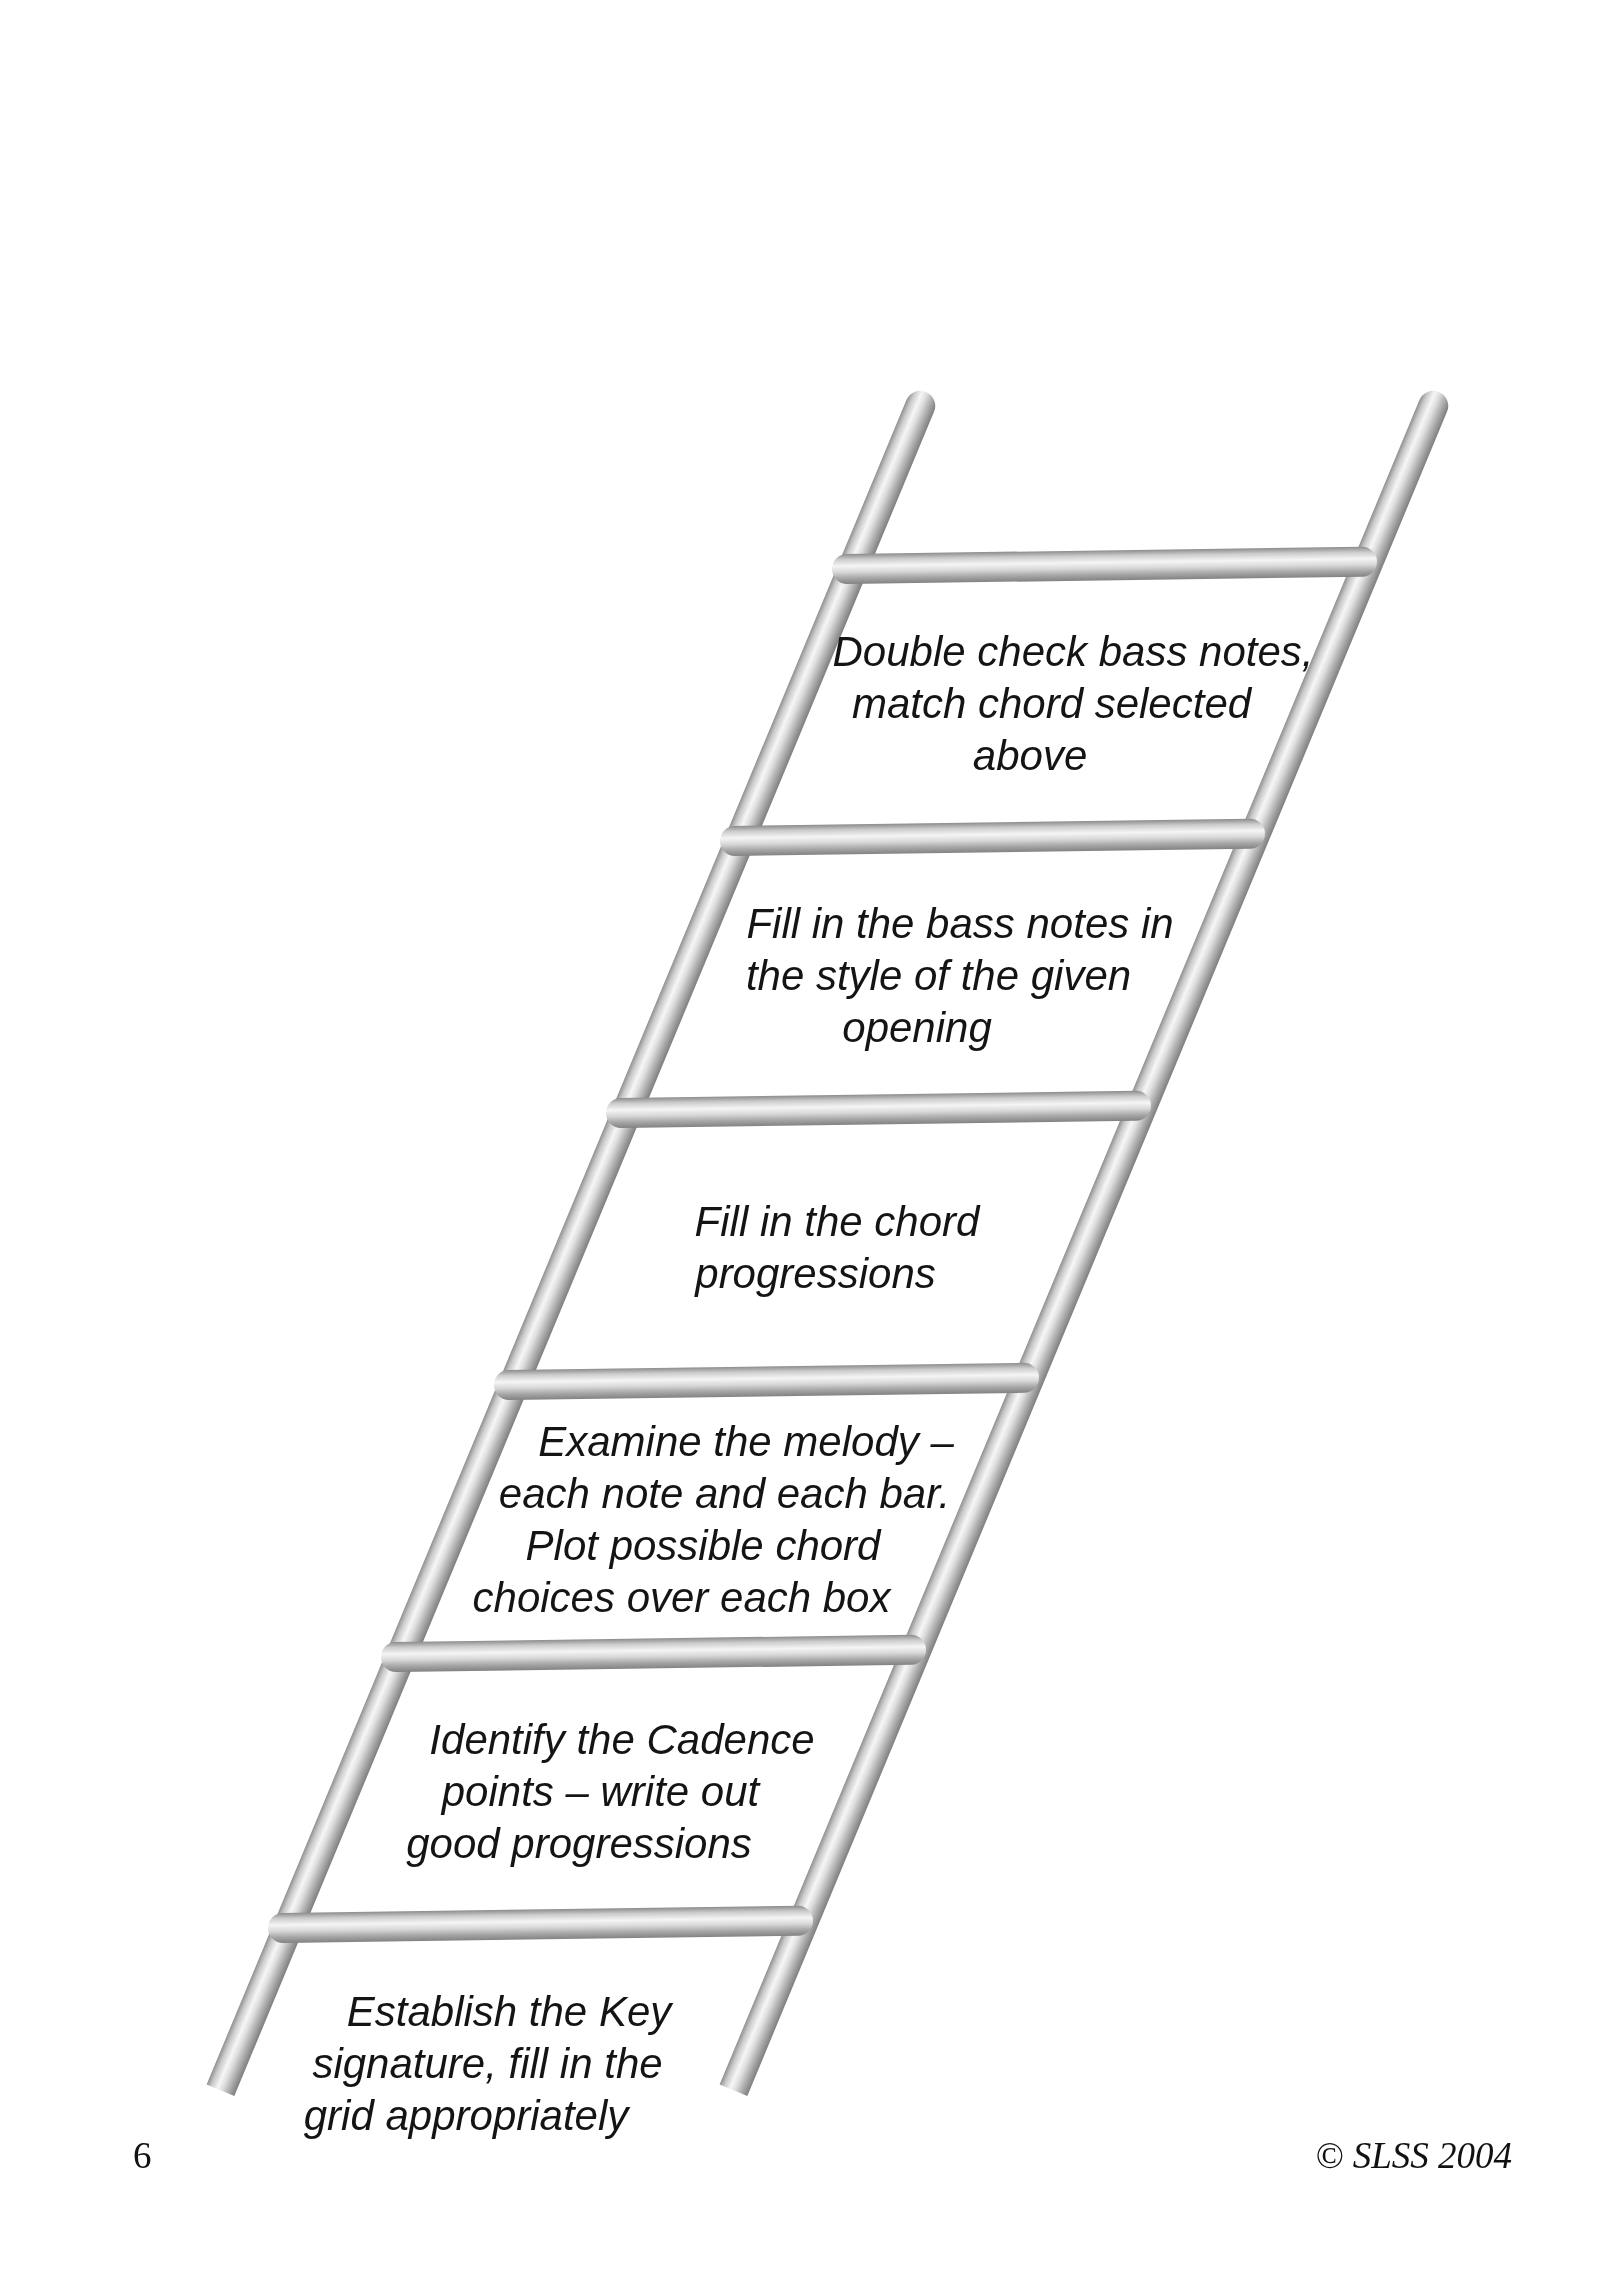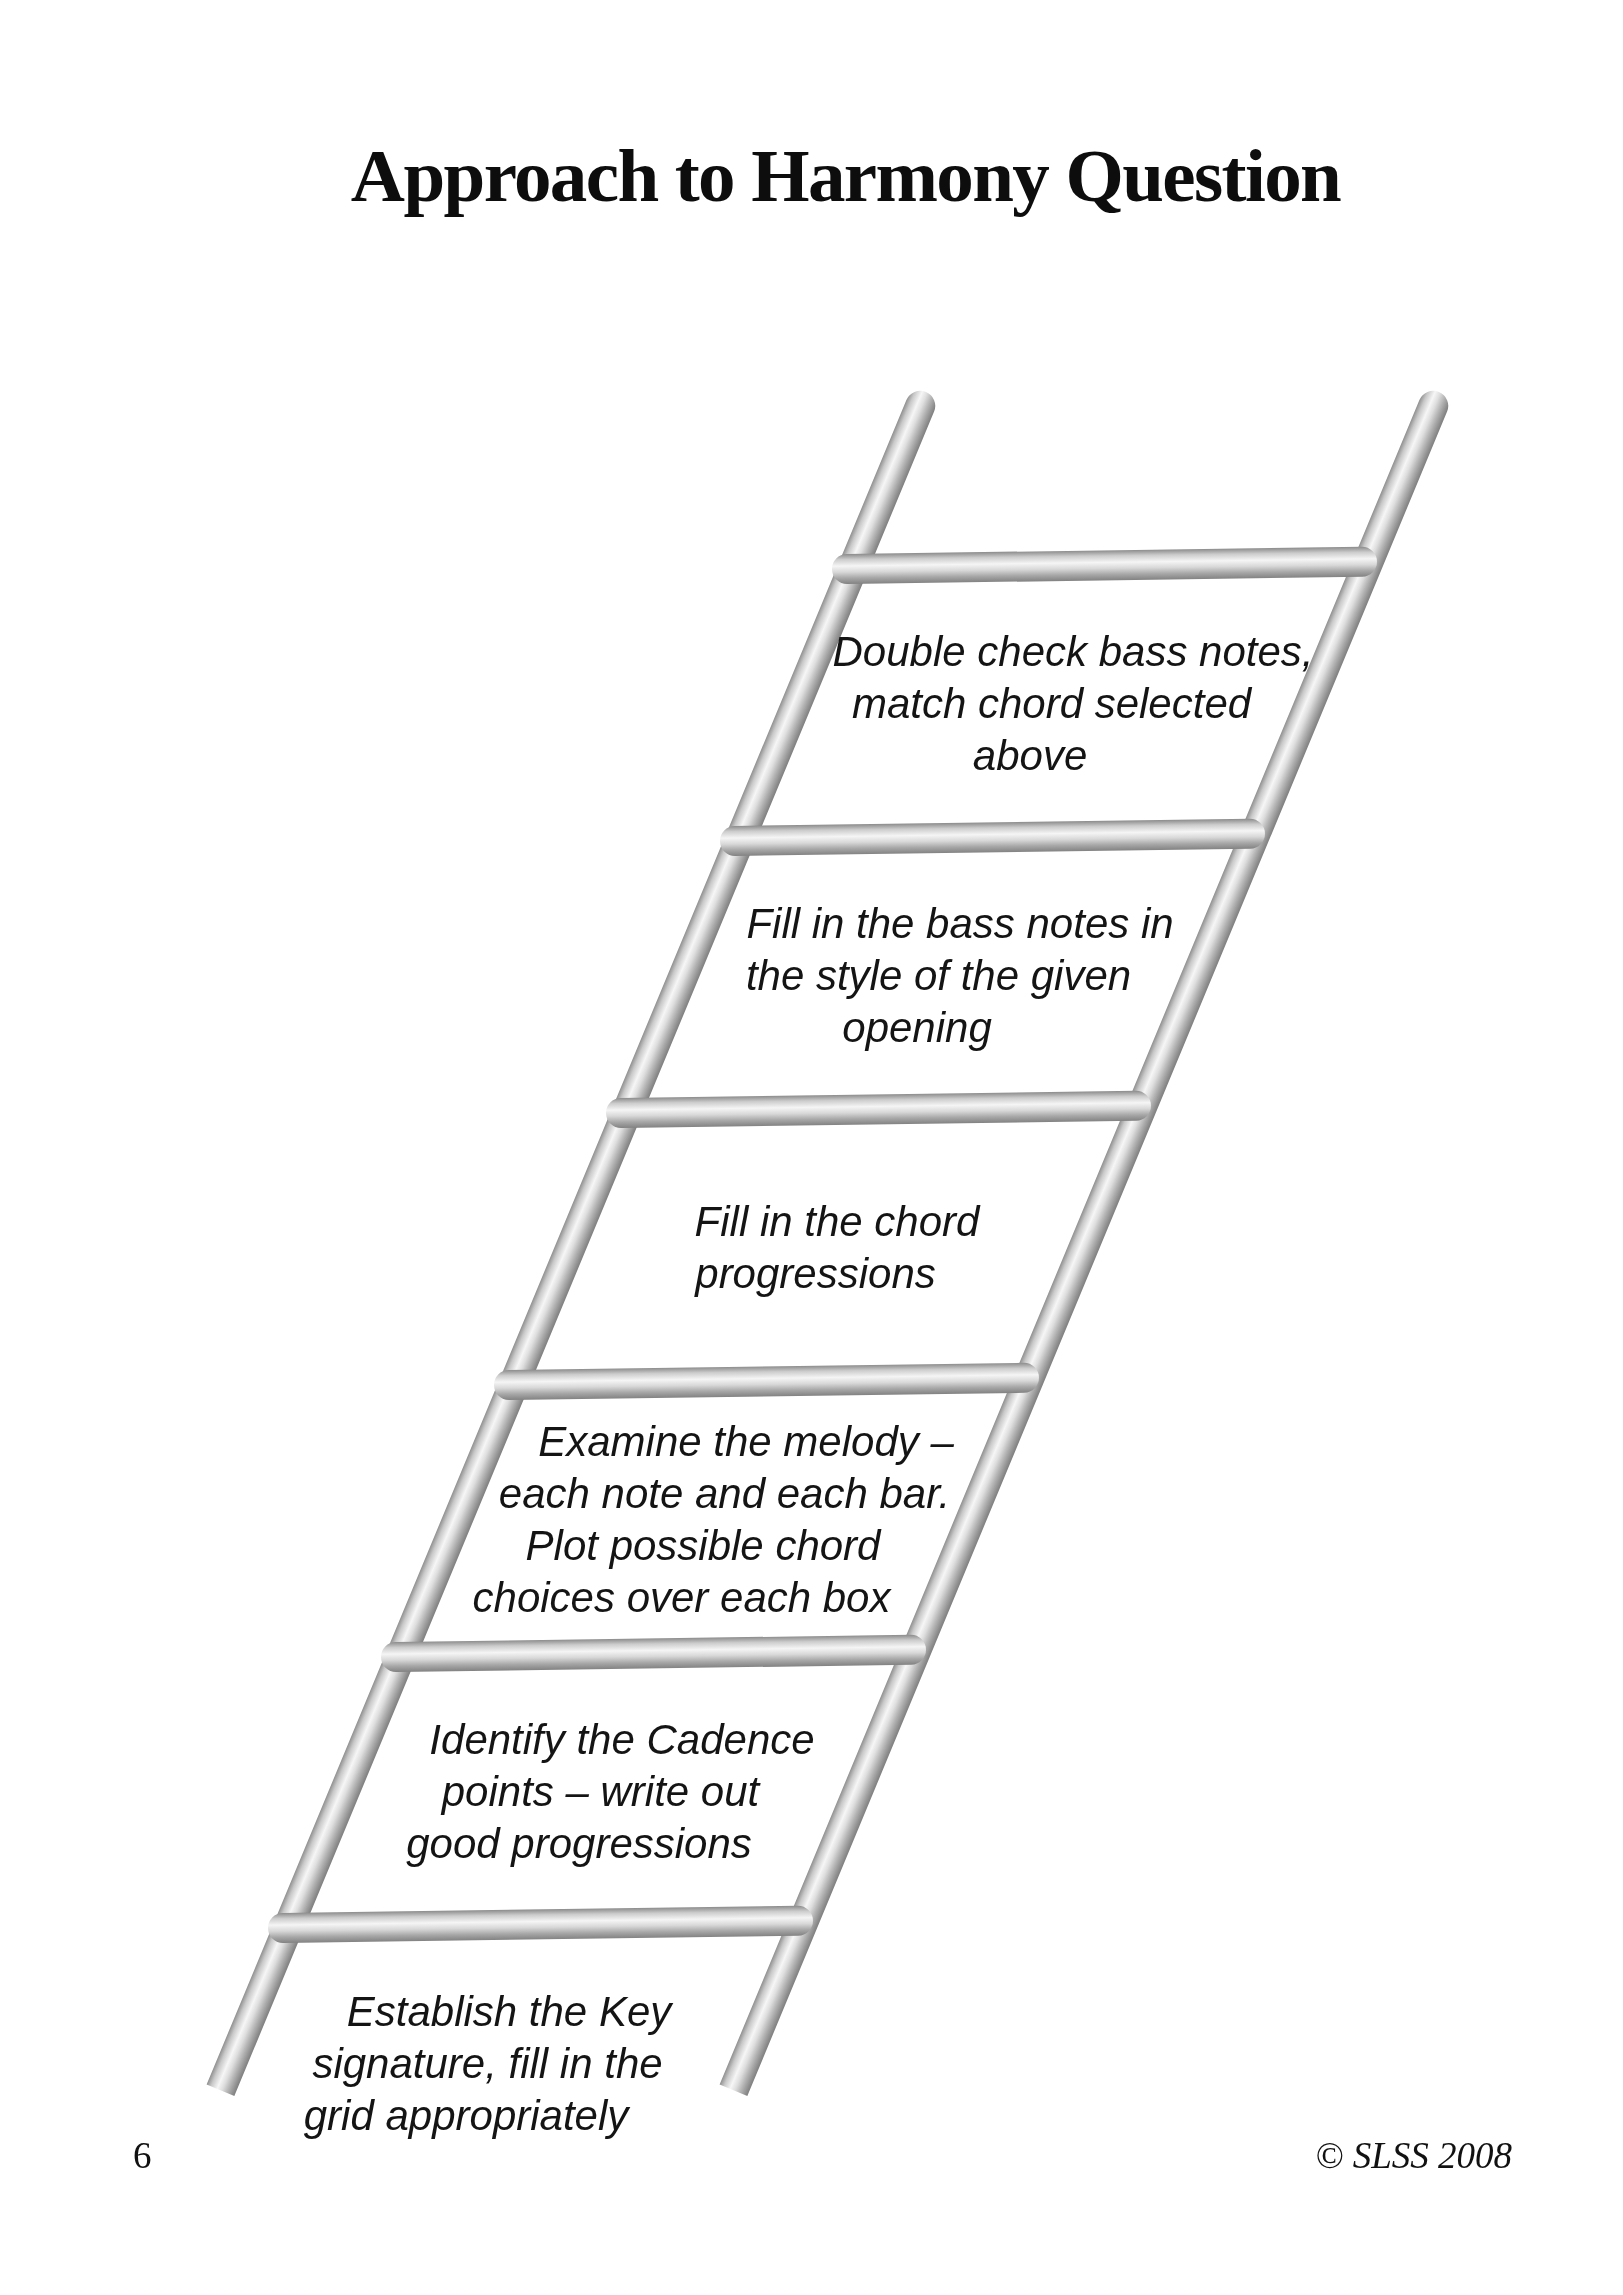--- a/index.html
+++ b/index.html
@@ -102,21 +102,20 @@
     font-style: italic;
     font-size: 37px;
     color: #111;
   }
 </style>
 </head>
 <body>
 
 <div class="page">
 
-  <div class="title">Approach to Harmony Question</div>
 
   <div class="ladder">
 
     <div class="rail left"></div>
     <div class="rail right"></div>
 
     <div class="rung r1"></div>
     <div class="rung r2"></div>
     <div class="rung r3"></div>
     <div class="rung r4"></div>
@@ -155,16 +154,16 @@
 
     <div class="step s6">
       <div class="line">Establish the Key</div>
       <div class="line">signature, fill in the</div>
       <div class="line">grid appropriately</div>
     </div>
 
   </div>
 
   <div class="page-number">6</div>
-  <div class="copyright">© SLSS 2008</div>
+  <div class="copyright">© SLSS 2004</div>
 
 </div>
 
 
 </body></html>

